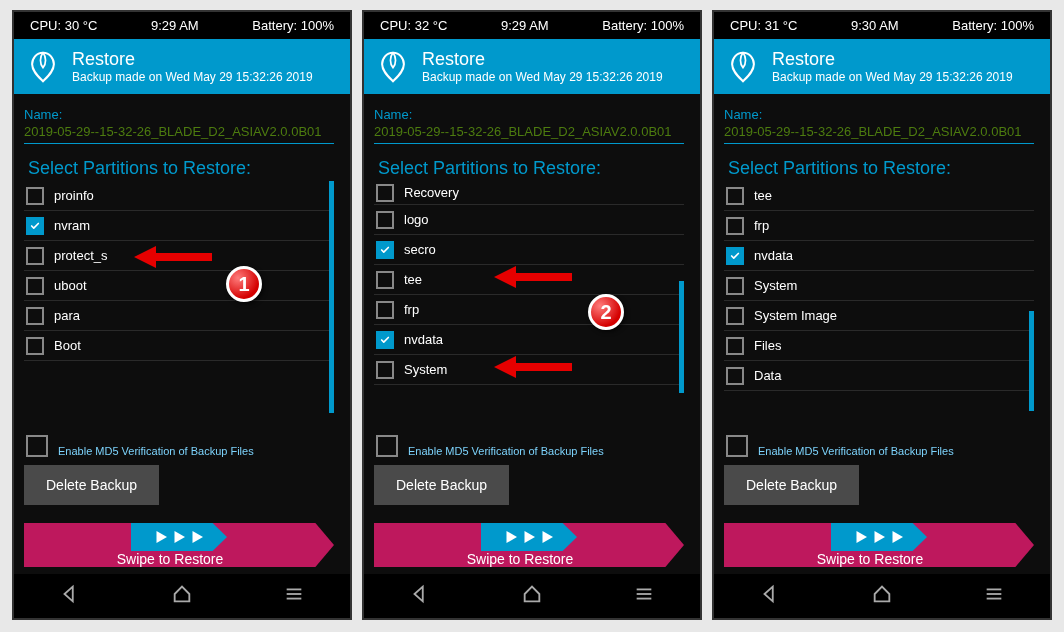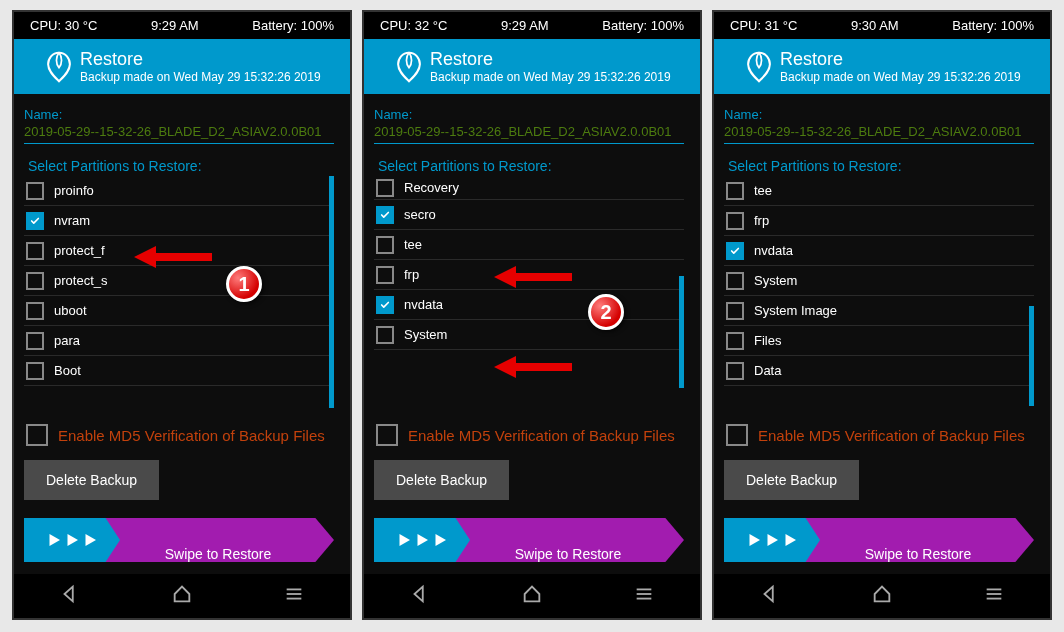--- a/index.html
+++ b/index.html
@@ -26,22 +26,22 @@
     justify-content: space-between;
     padding: 6px 16px;
     color: #fff;
     font-size: 13px;
     background: #000;
   }
   .header {
     background: #0099cc;
     display: flex;
     align-items: center;
-    padding: 10px 28px;
-    gap: 4px;
+    padding: 10px 12px;
+    gap: 12px;
   }
   .logo-wrap {
     width: 34px;
     height: 34px;
     display:flex;
     align-items:center;
     justify-content:center;
   }
   .header-text { color: #fff; }
   .header-title { font-size: 18px; font-weight: 500; }
@@ -49,21 +49,21 @@
   .content {
     flex: 1;
     background: #0d0d0d;
     padding: 8px 16px 0 10px;
     display: flex;
     flex-direction: column;
   }
   .label-name { color: #0099cc; font-size: 13px; margin-top:5px; margin-bottom: 2px; }
   .name-val { color: #4d7c0f; font-size: 13px; padding-bottom:4px;}
   .underline { border-bottom: 1px solid #0099cc; margin-bottom: 8px; }
-  .section-label { color: #0099cc; font-size: 14px; margin: 6px 4px 2px 4px;}
+  .section-label { color: #0099cc; font-size: 18px; margin: 6px 4px 2px 4px;}
   .list-area {
     position: relative;
     flex-shrink:0;
     height: 238px;
     overflow:hidden;
     margin-bottom: 4px;
   }
   .list-items {}
   .part-row {
     display: flex;
@@ -99,47 +99,48 @@
     width: 5px;
   }
   .scrollbar-thumb {
     position: absolute;
     right:0;
     width:5px;
     background:#0099cc;
   }
   .md5-row {
     display:flex;
-    align-items:center;
+    align-items:flex-end;
     gap:10px;
-    color:#c2410c;
-    font-size:15px;
+    color:#7dd3fc;
+    font-size:11px;
     height: 34px;
     padding-left:2px;
   }
   .md5-row .checkbox { width:22px; height:22px; }
   .delete-btn {
     background:#4a4a4a;
     color:#fff;
     font-size:14px;
     padding:12px 22px;
     border:none;
     margin-top:8px;
     display:inline-block;
     width:fit-content;
     cursor:pointer;
   }
   .swipe-bar {
     margin-top:18px;
     height:44px;
-    background:#a21caf;
-    display:flex;
-    align-items:flex-end;
+    background:#be185d;
+    display:flex;
+    align-items:center;
     position:relative;
     clip-path: polygon(0 0, 94% 0, 100% 50%, 94% 100%, 0 100%);
+    flex-direction: column;
   }
   .swipe-handle {
     background:#0099cc;
     height:100%;
     width:96px;
     display:flex;
     align-items:center;
     justify-content:center;
     gap:0;
     clip-path: polygon(0 0, 85% 0, 100% 50%, 85% 100%, 0 100%);
@@ -214,24 +215,20 @@
           <div class="part-row" style="">
       <span class="checkbox checked">
               <svg class="checkmark" viewBox="0 0 24 24">
                 <path d="M4 12l5 5L20 6" stroke="#fff" stroke-width="4" fill="none" stroke-linecap="round" stroke-linejoin="round"></path>
               </svg>
             </span>
       <span>nvram</span>
     </div>
           <div class="part-row" style="">
       <span class="checkbox "></span>
-      <span>protect_f</span>
-    </div>
-          <div class="part-row" style="">
-      <span class="checkbox "></span>
       <span>protect_s</span>
     </div>
           <div class="part-row" style="">
       <span class="checkbox "></span>
       <span>uboot</span>
     </div>
           <div class="part-row" style="">
       <span class="checkbox "></span>
       <span>para</span>
     </div>
@@ -303,20 +300,24 @@
   </div>
     <div class="content">
     <div class="label-name">Name:</div>
     <div class="name-val underline">2019-05-29--15-32-26_BLADE_D2_ASIAV2.0.0B01</div>
     <div class="section-label">Select Partitions to Restore:</div>
     <div class="list-area">
       <div class="list-items">
           <div class="part-row" style="height:24px;">
       <span class="checkbox "></span>
       <span>Recovery</span>
+    </div>
+          <div class="part-row" style="">
+      <span class="checkbox "></span>
+      <span>logo</span>
     </div>
           <div class="part-row" style="">
       <span class="checkbox checked">
               <svg class="checkmark" viewBox="0 0 24 24">
                 <path d="M4 12l5 5L20 6" stroke="#fff" stroke-width="4" fill="none" stroke-linecap="round" stroke-linejoin="round"></path>
               </svg>
             </span>
       <span>secro</span>
     </div>
           <div class="part-row" style="">

